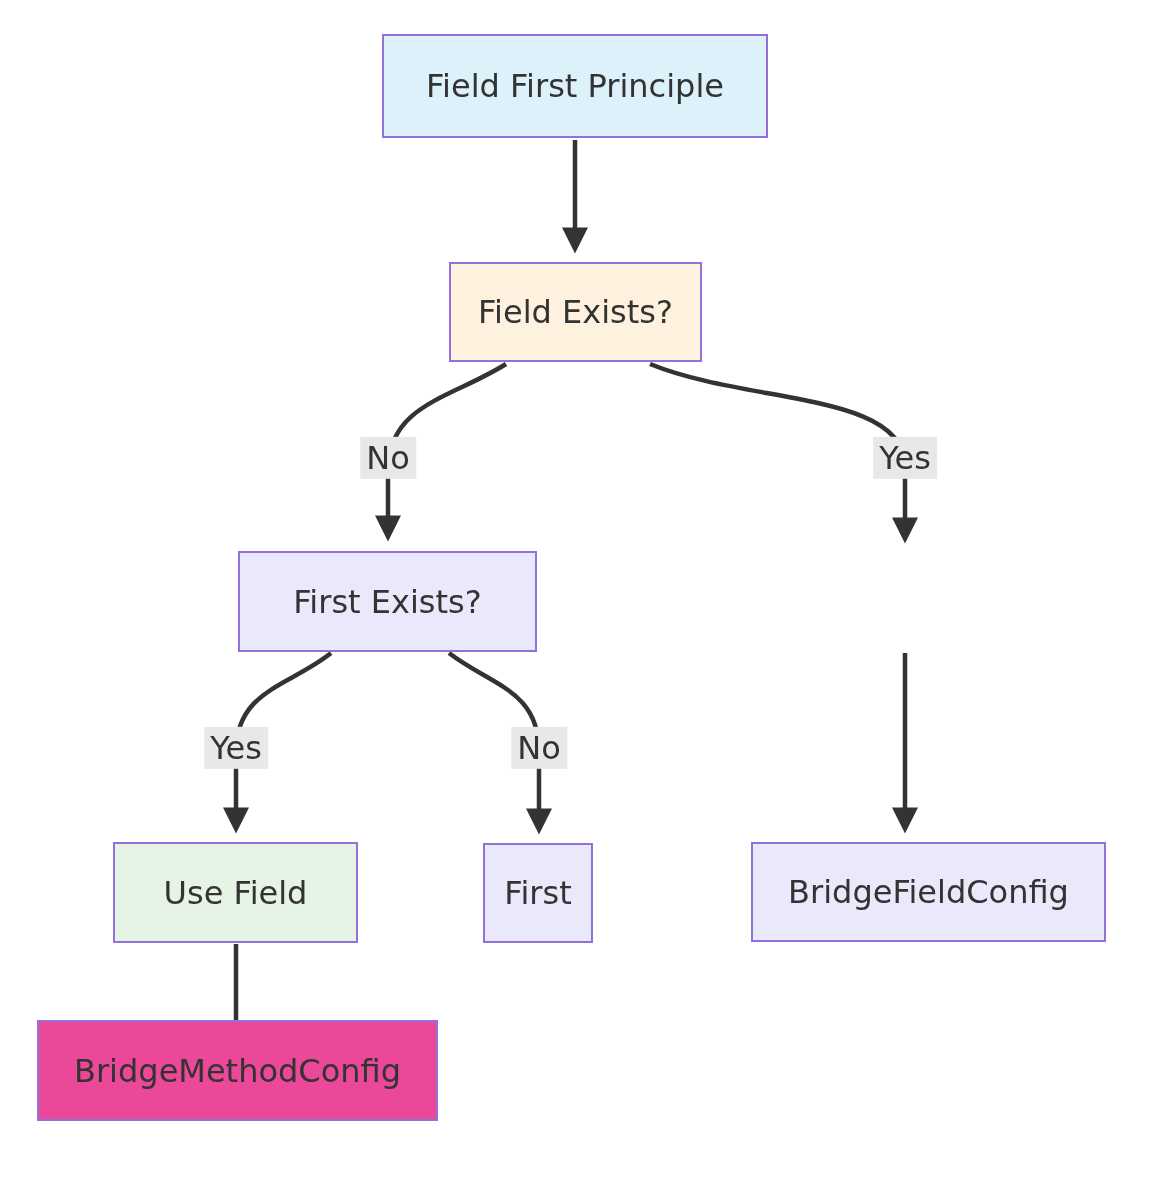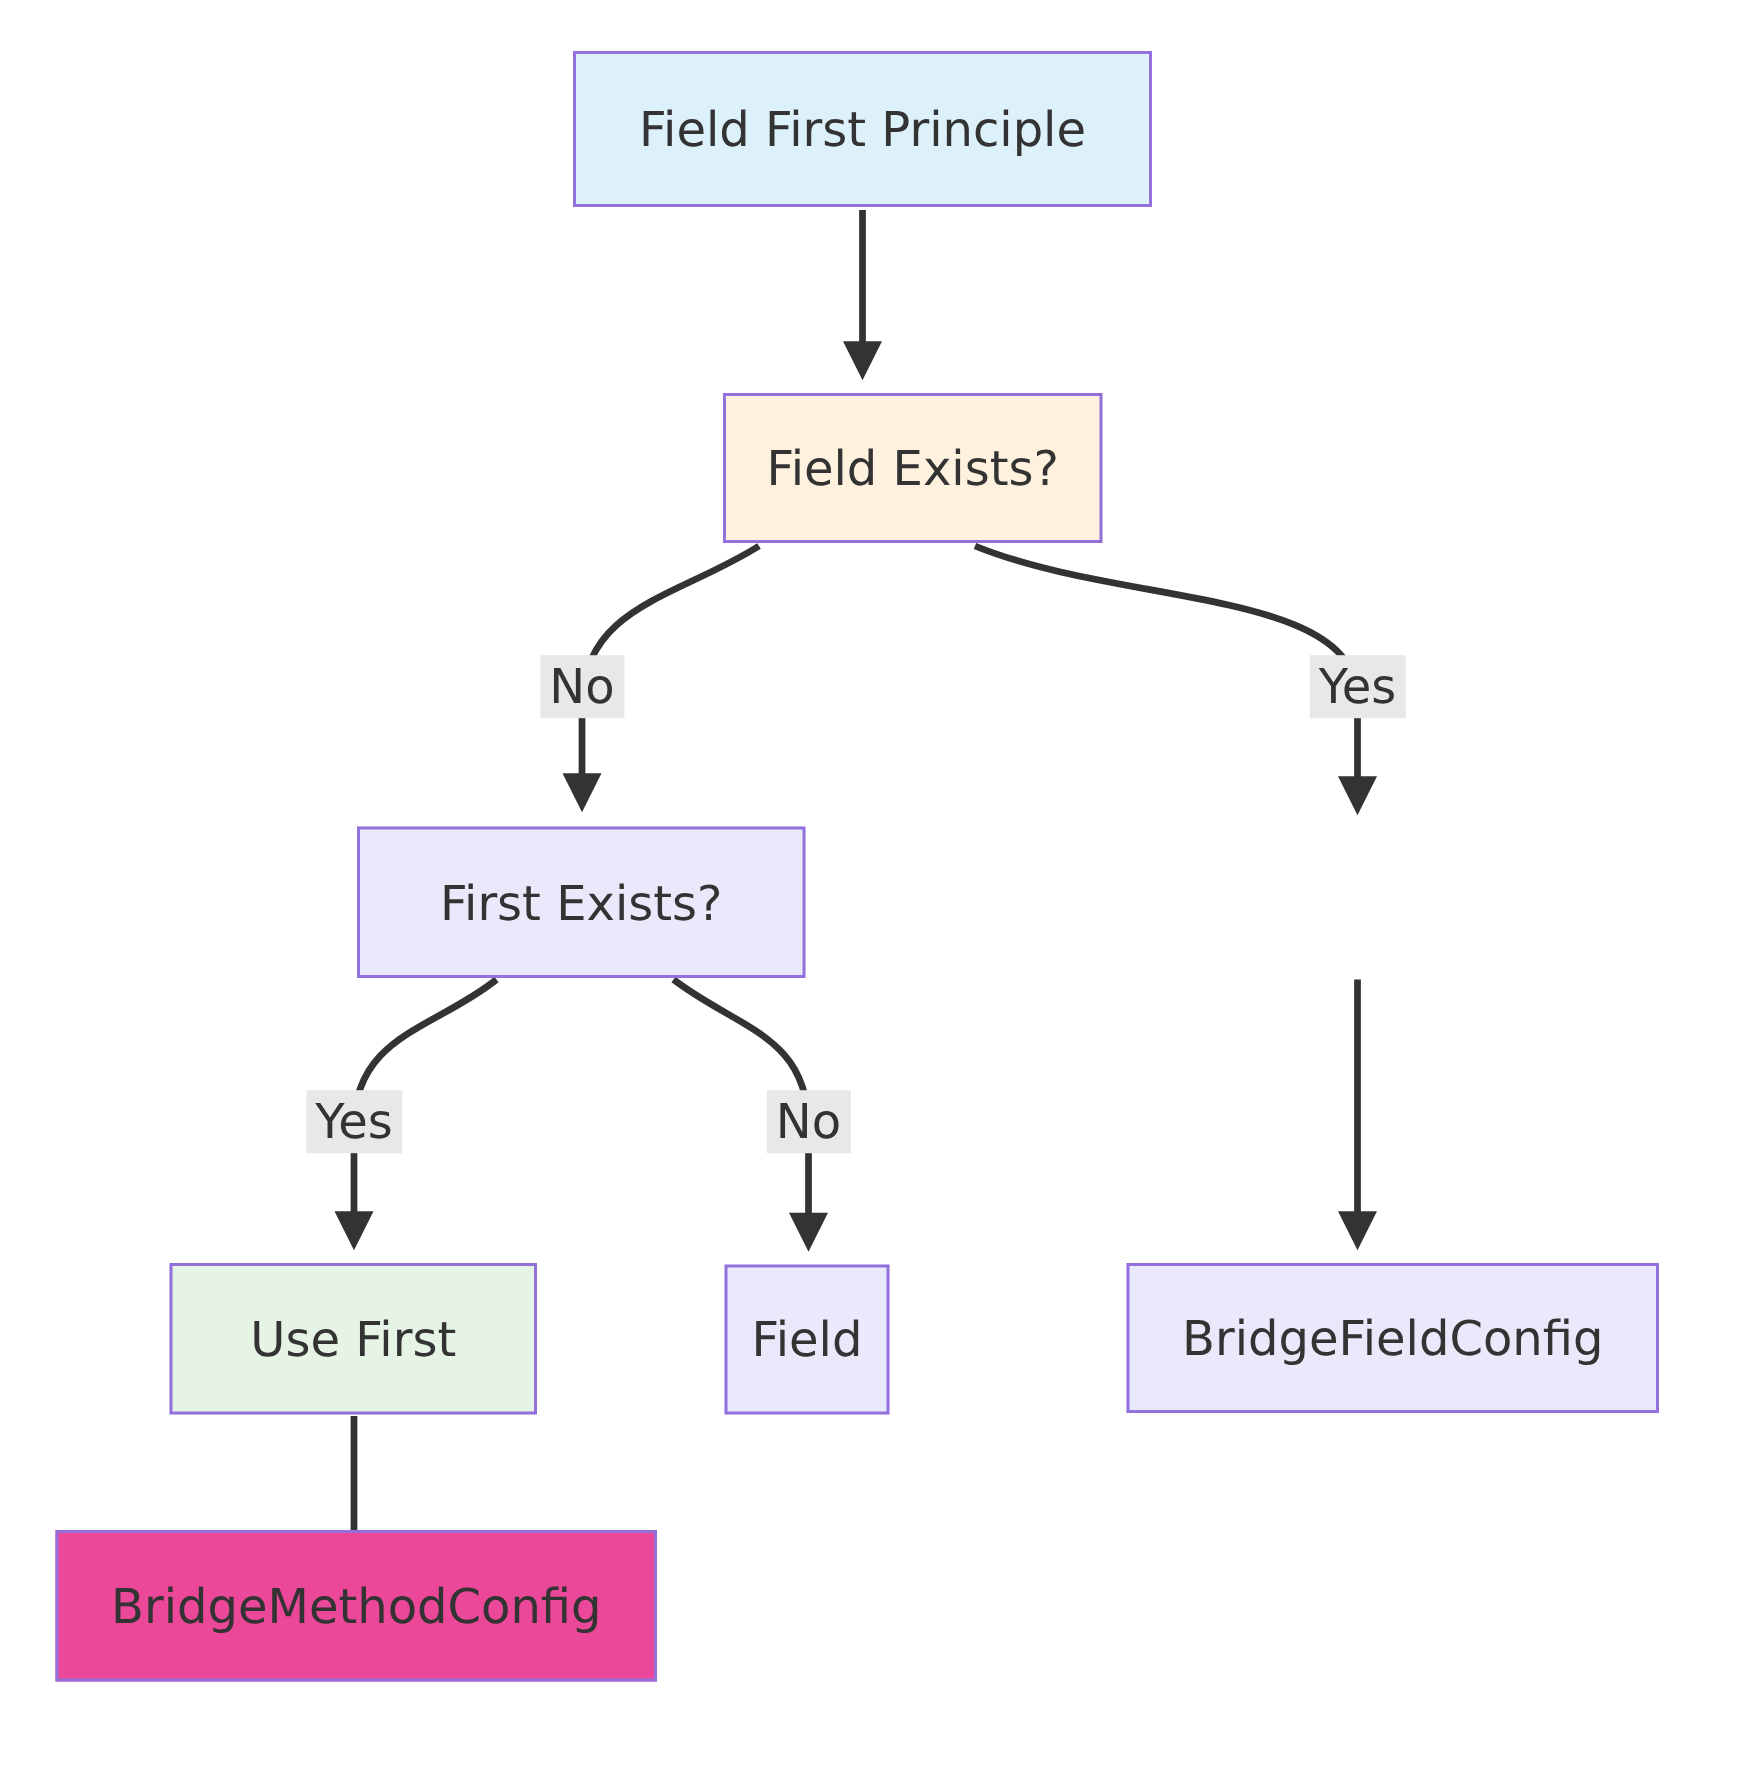--- a/index.html
+++ b/index.html
@@ -61,28 +61,28 @@
     <path class="edge-path" d="M 506,364 C 452,398 390,404 388,468 L 388,522" marker-end="url(#arrowhead)" stroke="#333333"></path>
     <path class="edge-path" d="M 650,364 C 748,404 905,392 905,466 L 905,524" marker-end="url(#arrowhead)" stroke="#333333"></path>
     <path class="edge-path" d="M 331,653 C 290,686 236,690 236,752 L 236,814" marker-end="url(#arrowhead)" stroke="#333333"></path>
     <path class="edge-path" d="M 449,653 C 492,686 539,690 539,752 L 539,815" marker-end="url(#arrowhead)" stroke="#333333"></path>
     <path class="edge-path" d="M 236,944 L 236,1040" marker-end="url(#arrowhead)" stroke="#333333"></path>
     <path class="edge-path" d="M 905,653 L 905,814" marker-end="url(#arrowhead)" stroke="#333333"></path>
   </svg>
 
   <div class="node" style="left: 382px; top: 34px; width: 386px; height: 104px; background: rgb(221, 241, 251); border-color: rgb(147, 112, 219); color: rgb(51, 51, 51);">Field First Principle</div>
 
-  <div class="node" style="left: 449px; top: 262px; width: 253px; height: 100px; background: rgb(254, 242, 222); border-color: rgb(147, 112, 219); color: rgb(51, 51, 51); margin-left: 33px;">Field Exists?</div>
+  <div class="node" style="left: 449px; top: 262px; width: 253px; height: 100px; background: rgb(254, 242, 222); border-color: rgb(147, 112, 219); color: rgb(51, 51, 51);">Field Exists?</div>
 
   <div class="node" style="left: 238px; top: 551px; width: 299px; height: 101px; background: rgb(233, 233, 251); border-color: rgb(147, 112, 219); color: rgb(51, 51, 51);">First Exists?</div>
 
 
-  <div class="node" style="left: 113px; top: 842px; width: 245px; height: 101px; background: rgb(230, 244, 230); border-color: rgb(147, 112, 219); color: rgb(51, 51, 51);">Use First</div>
+  <div class="node" style="left: 113px; top: 842px; width: 245px; height: 101px; background: rgb(230, 244, 230); border-color: rgb(147, 112, 219); color: rgb(51, 51, 51);">Use Field</div>
 
-  <div class="node" style="left: 483px; top: 843px; width: 110px; height: 100px; background: rgb(233, 233, 251); border-color: rgb(147, 112, 219); color: rgb(51, 51, 51);">Field</div>
+  <div class="node" style="left: 483px; top: 843px; width: 110px; height: 100px; background: rgb(233, 233, 251); border-color: rgb(147, 112, 219); color: rgb(51, 51, 51);">First</div>
 
   <div class="node" style="left: 727px; top: 842px; width: 355px; height: 100px; background: rgb(233, 233, 251); border-color: rgb(147, 112, 219); color: rgb(51, 51, 51); margin-left: 24px;">BridgeFieldConfig</div>
 
   <div class="node" style="left: 37px; top: 1020px; width: 401px; height: 101px; background: #ec4899; border-color: rgb(147, 112, 219); color: rgb(51, 51, 51);">BridgeMethodConfig</div>
 
   <div class="edge-label" style="left: 388px; top: 458px; background: rgb(232, 232, 232); color: rgb(51, 51, 51);">No</div>
 
   <div class="edge-label" style="left: 905px; top: 458px; background: rgb(232, 232, 232); color: rgb(51, 51, 51);">Yes</div>
 
   <div class="edge-label" style="left: 236px; top: 748px; background: rgb(232, 232, 232); color: rgb(51, 51, 51);">Yes</div>

